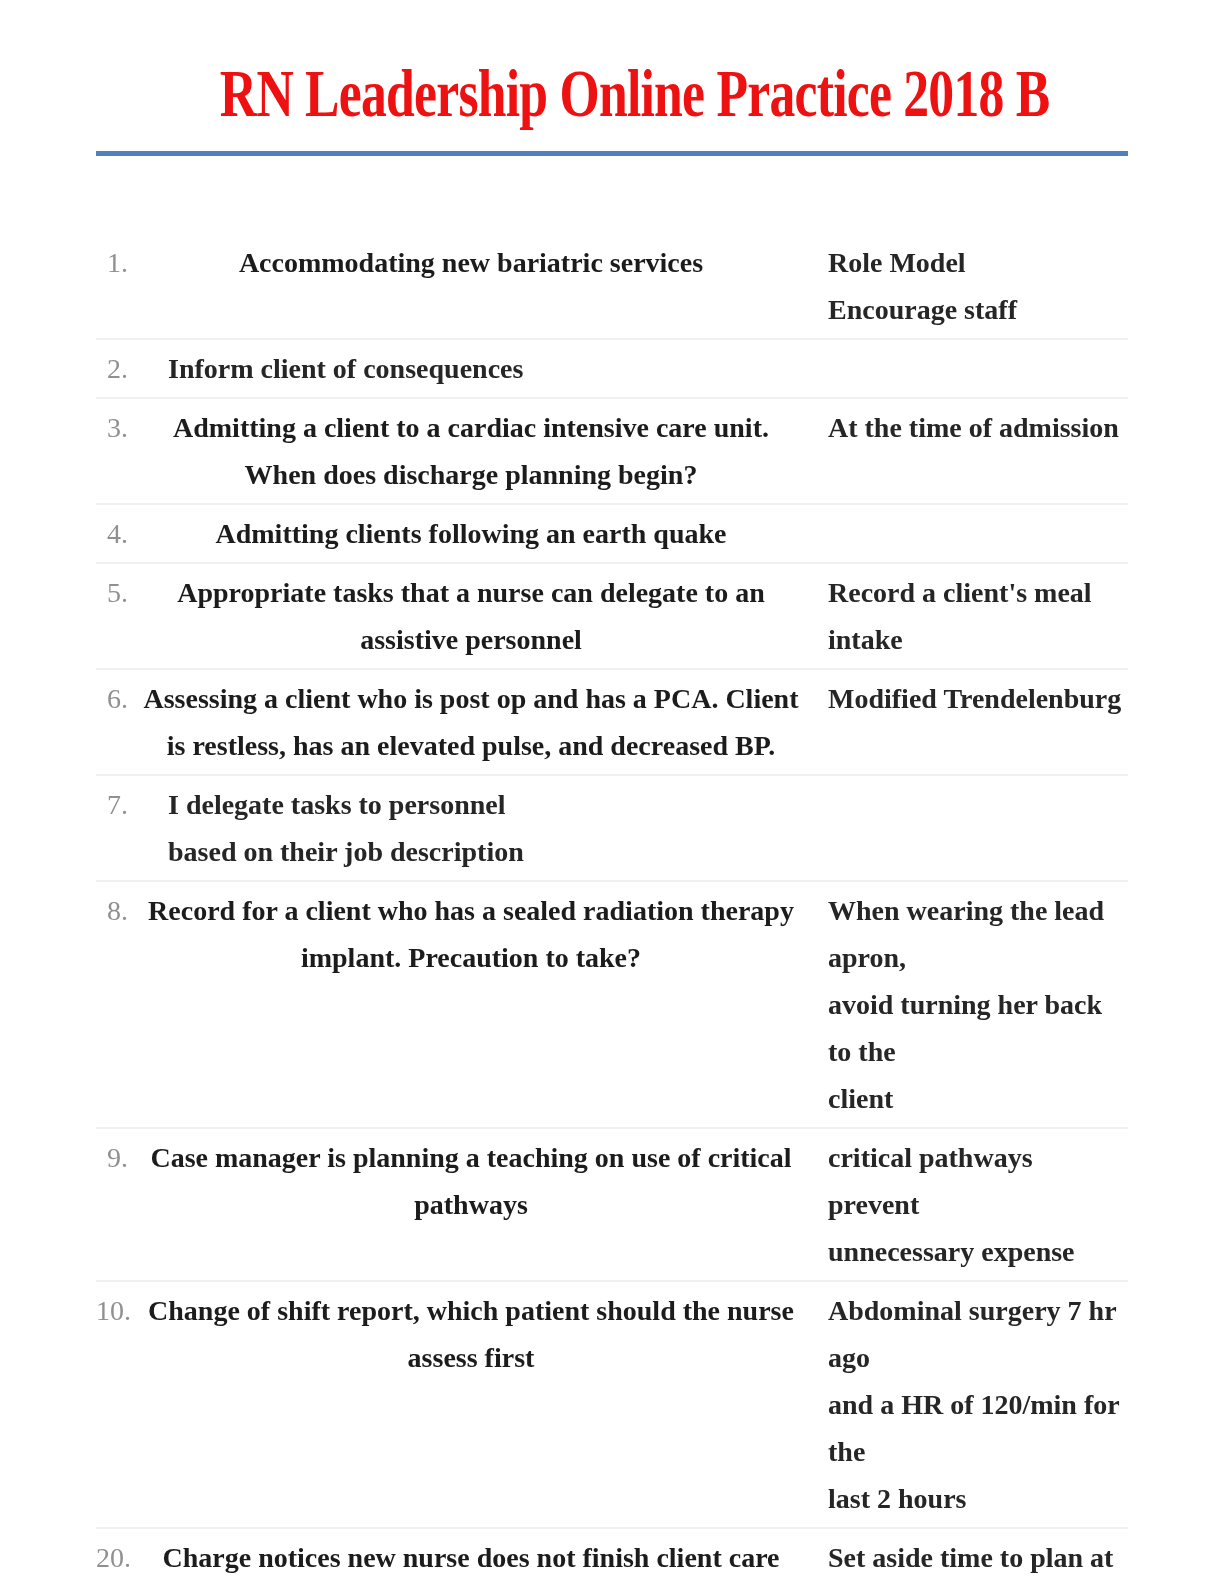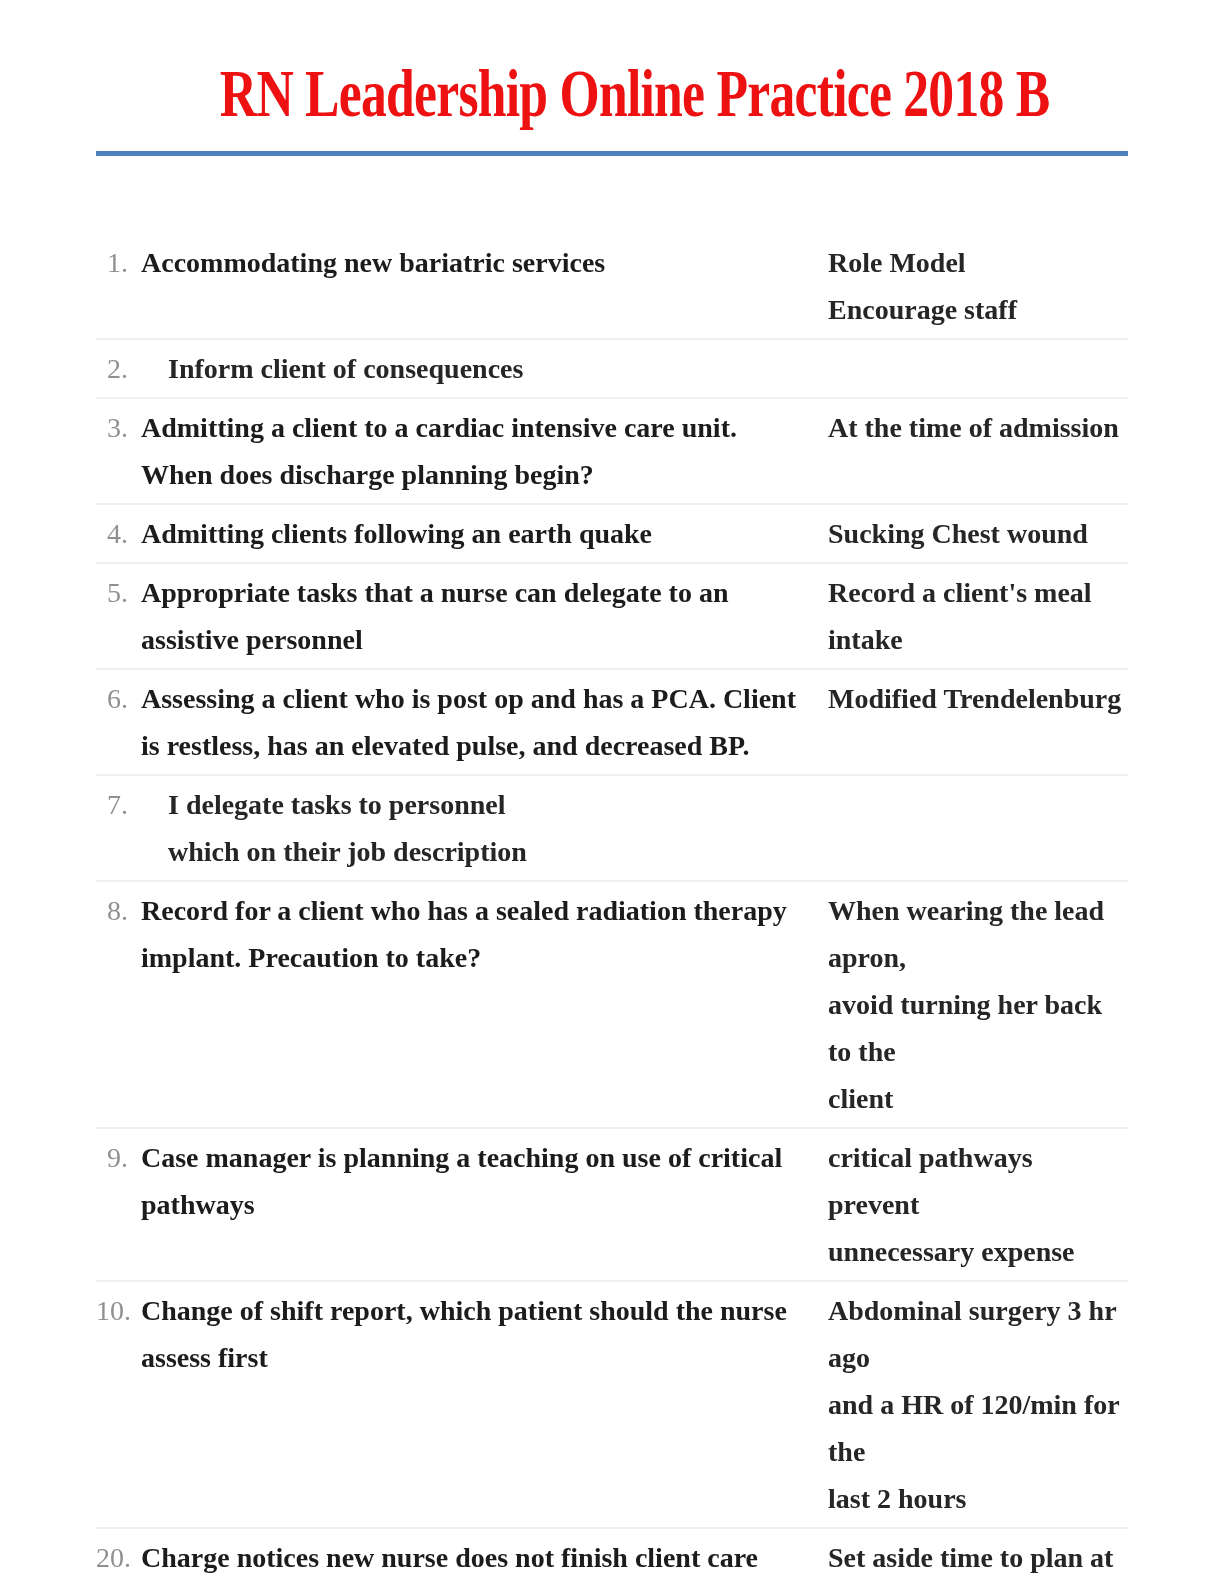--- a/index.html
+++ b/index.html
@@ -45,20 +45,21 @@
   .qa-row:first-child{border-top:none;}
   .qa-num{
     color:var(--num-gray);
     text-align:right;
     padding-right:13px;
     box-sizing:border-box;
   }
   .qa-question{
     font-weight:bold;
     color:var(--q-color);
+    text-align:center;
   }
   .qa-answer{
     padding-left:27px;
     color:var(--a-color);
     font-weight:bold;
   }
   .answer-line{display:block;}
 </style>
 </head>
 <body>
@@ -87,23 +88,20 @@
     <div class="qa-num">3.</div>
     <div class="qa-question">Admitting a client to a cardiac intensive care unit. When does discharge planning begin?</div>
     <div class="qa-answer">
           <span class="answer-line">At the time of admission</span>
         </div>
   </div>
 
   <div class="qa-row">
     <div class="qa-num">4.</div>
     <div class="qa-question">Admitting clients following an earth quake</div>
-    <div class="qa-answer">
-          <span class="answer-line">Sucking Chest wound</span>
-        </div>
   </div>
 
   <div class="qa-row">
     <div class="qa-num">5.</div>
     <div class="qa-question">Appropriate tasks that a nurse can delegate to an assistive personnel</div>
     <div class="qa-answer">
           <span class="answer-line">Record a client's meal intake</span>
         </div>
   </div>
 
@@ -112,21 +110,21 @@
     <div class="qa-question">Assessing a client who is post op and has a PCA. Client is restless, has an elevated pulse, and decreased BP.</div>
     <div class="qa-answer">
           <span class="answer-line">Modified Trendelenburg</span>
         </div>
   </div>
 
   <div class="qa-row">
     <div class="qa-num">7.</div>
     <div class="qa-answer">
           <span class="answer-line">I delegate tasks to personnel</span>
-          <span class="answer-line">which on their job description</span>
+          <span class="answer-line">based on their job description</span>
         </div>
   </div>
 
   <div class="qa-row">
     <div class="qa-num">8.</div>
     <div class="qa-question">Record for a client who has a sealed radiation therapy implant. Precaution to take?</div>
     <div class="qa-answer">
           <span class="answer-line">When wearing the lead apron,</span>
           <span class="answer-line">avoid turning her back to the</span>
           <span class="answer-line">client</span>
@@ -139,21 +137,21 @@
     <div class="qa-answer">
           <span class="answer-line">critical pathways prevent</span>
           <span class="answer-line">unnecessary expense</span>
         </div>
   </div>
 
   <div class="qa-row">
     <div class="qa-num">10.</div>
     <div class="qa-question">Change of shift report, which patient should the nurse assess first</div>
     <div class="qa-answer">
-          <span class="answer-line">Abdominal surgery 3 hr ago</span>
+          <span class="answer-line">Abdominal surgery 7 hr ago</span>
           <span class="answer-line">and a HR of 120/min for the</span>
           <span class="answer-line">last 2 hours</span>
         </div>
   </div>
 
   <div class="qa-row">
     <div class="qa-num">20.</div>
     <div class="qa-question">Charge notices new nurse does not finish client care</div>
     <div class="qa-answer">
           <span class="answer-line">Set aside time to plan at start</span>

